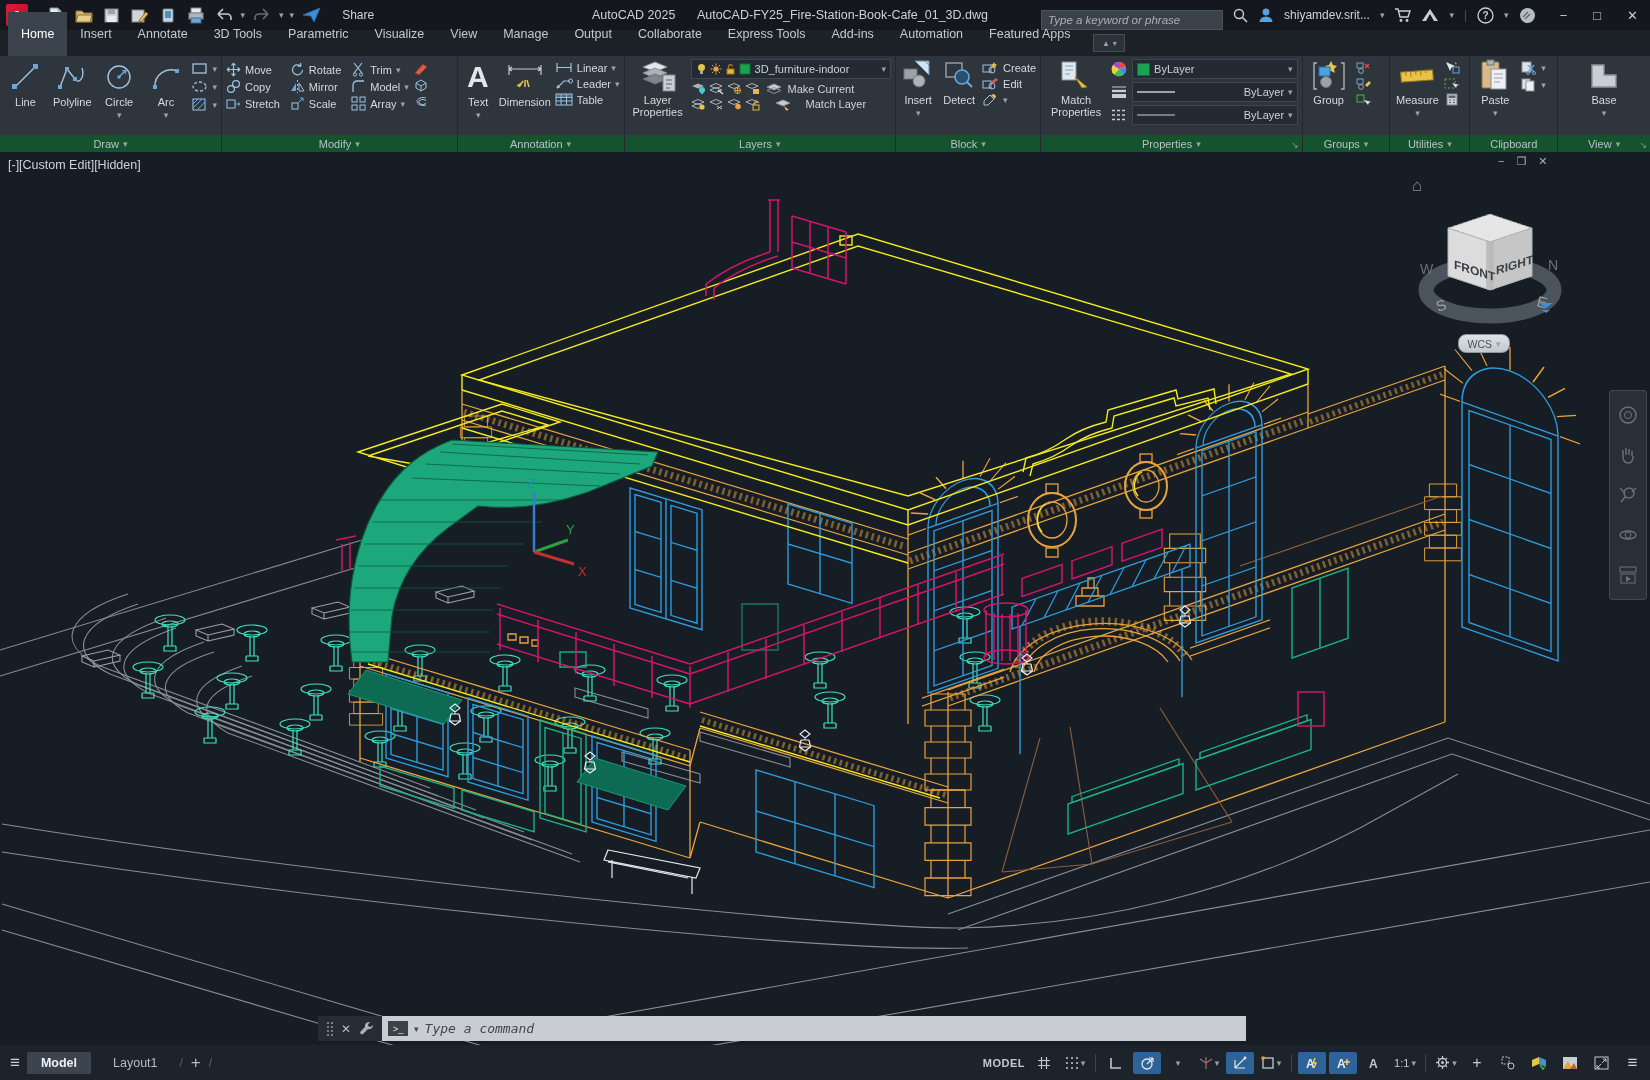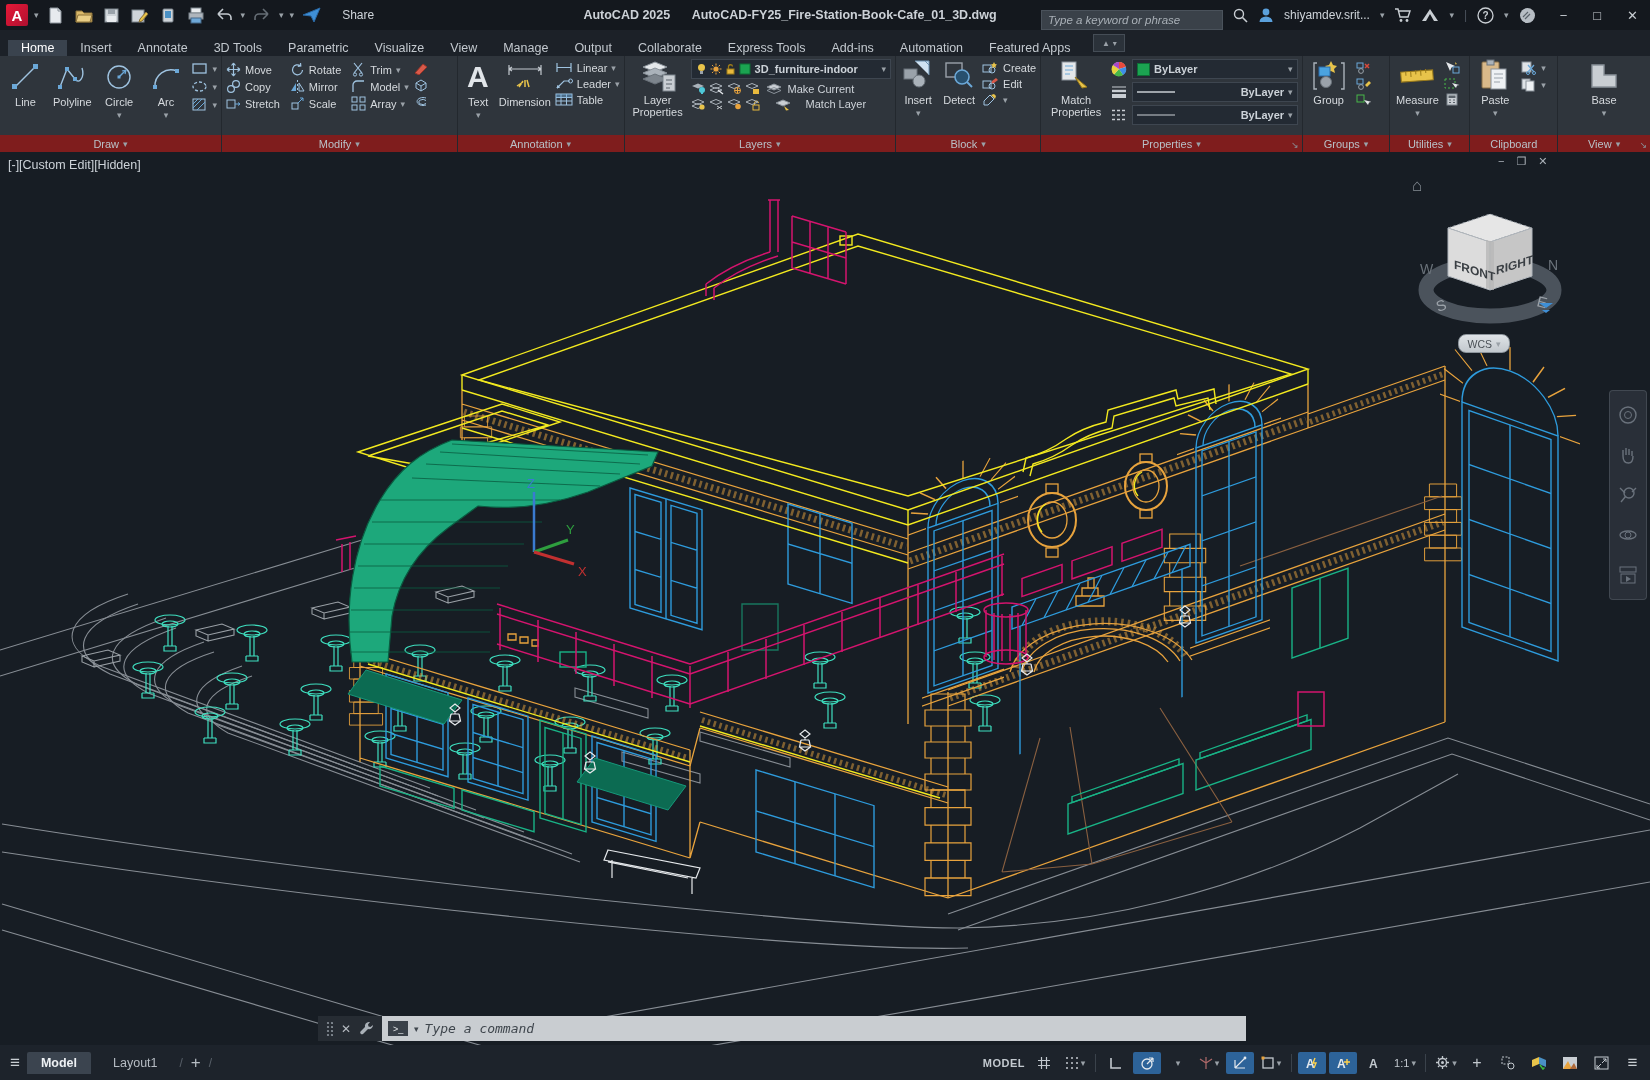--- a/index.html
+++ b/index.html
@@ -6,46 +6,46 @@
   #app{position:relative;width:1650px;height:1080px;background:#171d24;overflow:hidden;
        font-family:"Liberation Sans",sans-serif;color:#cfd4da;font-size:12px;-webkit-font-smoothing:antialiased;}
   
   .titlebar{position:absolute;left:0;top:0;width:1650px;height:30px;background:#14181e;display:flex;align-items:center;}
   .tb-left{display:flex;align-items:center;gap:6px;padding-left:6px;}
   .logoA{width:22px;height:22px;background:linear-gradient(135deg,#e51937,#b01030);color:#fff;font-weight:bold;
          display:flex;align-items:center;justify-content:center;font-size:15px;border-radius:2px;}
   .qi{width:22px;height:22px;display:flex;align-items:center;justify-content:center;}
   .caret{color:#9aa1a8;font-size:9px;}
   .share-lbl{color:#cfd4da;margin-left:14px;}
-  .tb-center{position:absolute;left:470px;width:640px;text-align:center;white-space:nowrap;color:#ccd1d7;font-size:12.5px;font-weight:bold;}
+  .tb-center{position:absolute;left:470px;width:640px;text-align:center;white-space:nowrap;color:#ccd1d7;font-size:12.5px;}
   .tb-center span{margin:0 9px;}
   .tb-right{position:absolute;right:6px;display:flex;align-items:center;gap:10px;}
   .searchbox{width:168px;height:18px;background:#3a4149;border:1px solid #4a525b;color:#a9b0b7;
              font-style:italic;font-size:11.5px;display:flex;align-items:center;padding:0 6px;margin-top:10px;}
   .winbtns{display:flex;gap:26px;margin-left:14px;margin-right:6px;color:#c9ced3;font-size:13px;}
   
   .tabrow{position:absolute;left:0;top:30px;width:1650px;height:26px;background:#1c2128;display:flex;align-items:flex-end;}
-  .rtab{padding:1px 13px;color:#c3c9cf;font-size:12.5px;cursor:default;}
+  .rtab{padding:15px 13px;color:#c3c9cf;font-size:12.5px;cursor:default;}
   .rtab.active{background:#3a434e;color:#fff;}
   .ribtoggle{margin-left:10px;margin-bottom:4px;width:30px;height:16px;background:#2b323a;border:1px solid #454d56;
              display:flex;align-items:center;justify-content:center;gap:3px;color:#9aa1a8;font-size:8px;}
   
   .ribbon{position:absolute;left:0;top:56px;width:1650px;height:96px;background:#2f353c;display:flex;}
   .panel{height:96px;border-right:1px solid #23282e;display:flex;flex-direction:column;box-sizing:border-box;}
   .pbody{flex:1;display:flex;align-items:flex-start;padding:3px 4px 0 4px;gap:4px;}
-  .plabel{height:17px;display:flex;align-items:center;justify-content:center;gap:4px;color:#b9c0c7;font-size:11px;background:#7f1d1d;}
+  .plabel{height:17px;display:flex;align-items:center;justify-content:center;gap:4px;color:#b9c0c7;font-size:11px;background:#14532d;}
   .bigbtn{width:56px;display:flex;flex-direction:column;align-items:center;gap:1px;color:#d6dade;font-size:11px;text-align:center;line-height:12px;}
   .bigbtn svg{flex:none;}
   .minicol{display:flex;flex-direction:column;gap:3px;padding-top:2px;}
   .mini{display:flex;align-items:center;gap:4px;color:#d6dade;font-size:11px;white-space:nowrap;}
   .grid3{display:grid;grid-template-columns:auto auto auto;gap:2px 10px;padding-top:3px;}
   .combo{height:18px;background:#232a33;border:1px solid #3e4650;display:flex;align-items:center;gap:4px;
          padding:0 4px;color:#ccd2d8;font-size:11px;white-space:nowrap;}
   .combo .sw{width:11px;height:11px;background:#1ba351;border:1px solid #0e6e36;}
-  .combo .flex{flex:1;font-weight:bold;}
+  .combo .flex{flex:1;}
   .lay-ico{display:flex;gap:3px;align-items:center;}
   .launcher{position:absolute;right:3px;bottom:2px;color:#8a9198;font-size:9px;}
   
   .vp{position:absolute;left:0;top:152px;width:1650px;height:893px;background:#171d24;}
   .vp-label{position:absolute;left:8px;top:6px;color:#cdd3d9;font-size:12.5px;}
   .vp-winctl{position:absolute;left:1498px;top:3px;color:#aab1b8;font-size:11px;display:flex;gap:12px;}
   .home-ico{position:absolute;left:1412px;top:24px;color:#858d94;font-size:17px;}
   .navbar{position:absolute;right:3px;top:238px;width:36px;height:200px;background:rgba(88,96,106,.28);
           border:1px solid rgba(140,148,158,.25);border-radius:4px;display:flex;flex-direction:column;
           align-items:center;justify-content:space-around;padding:4px 0;}

